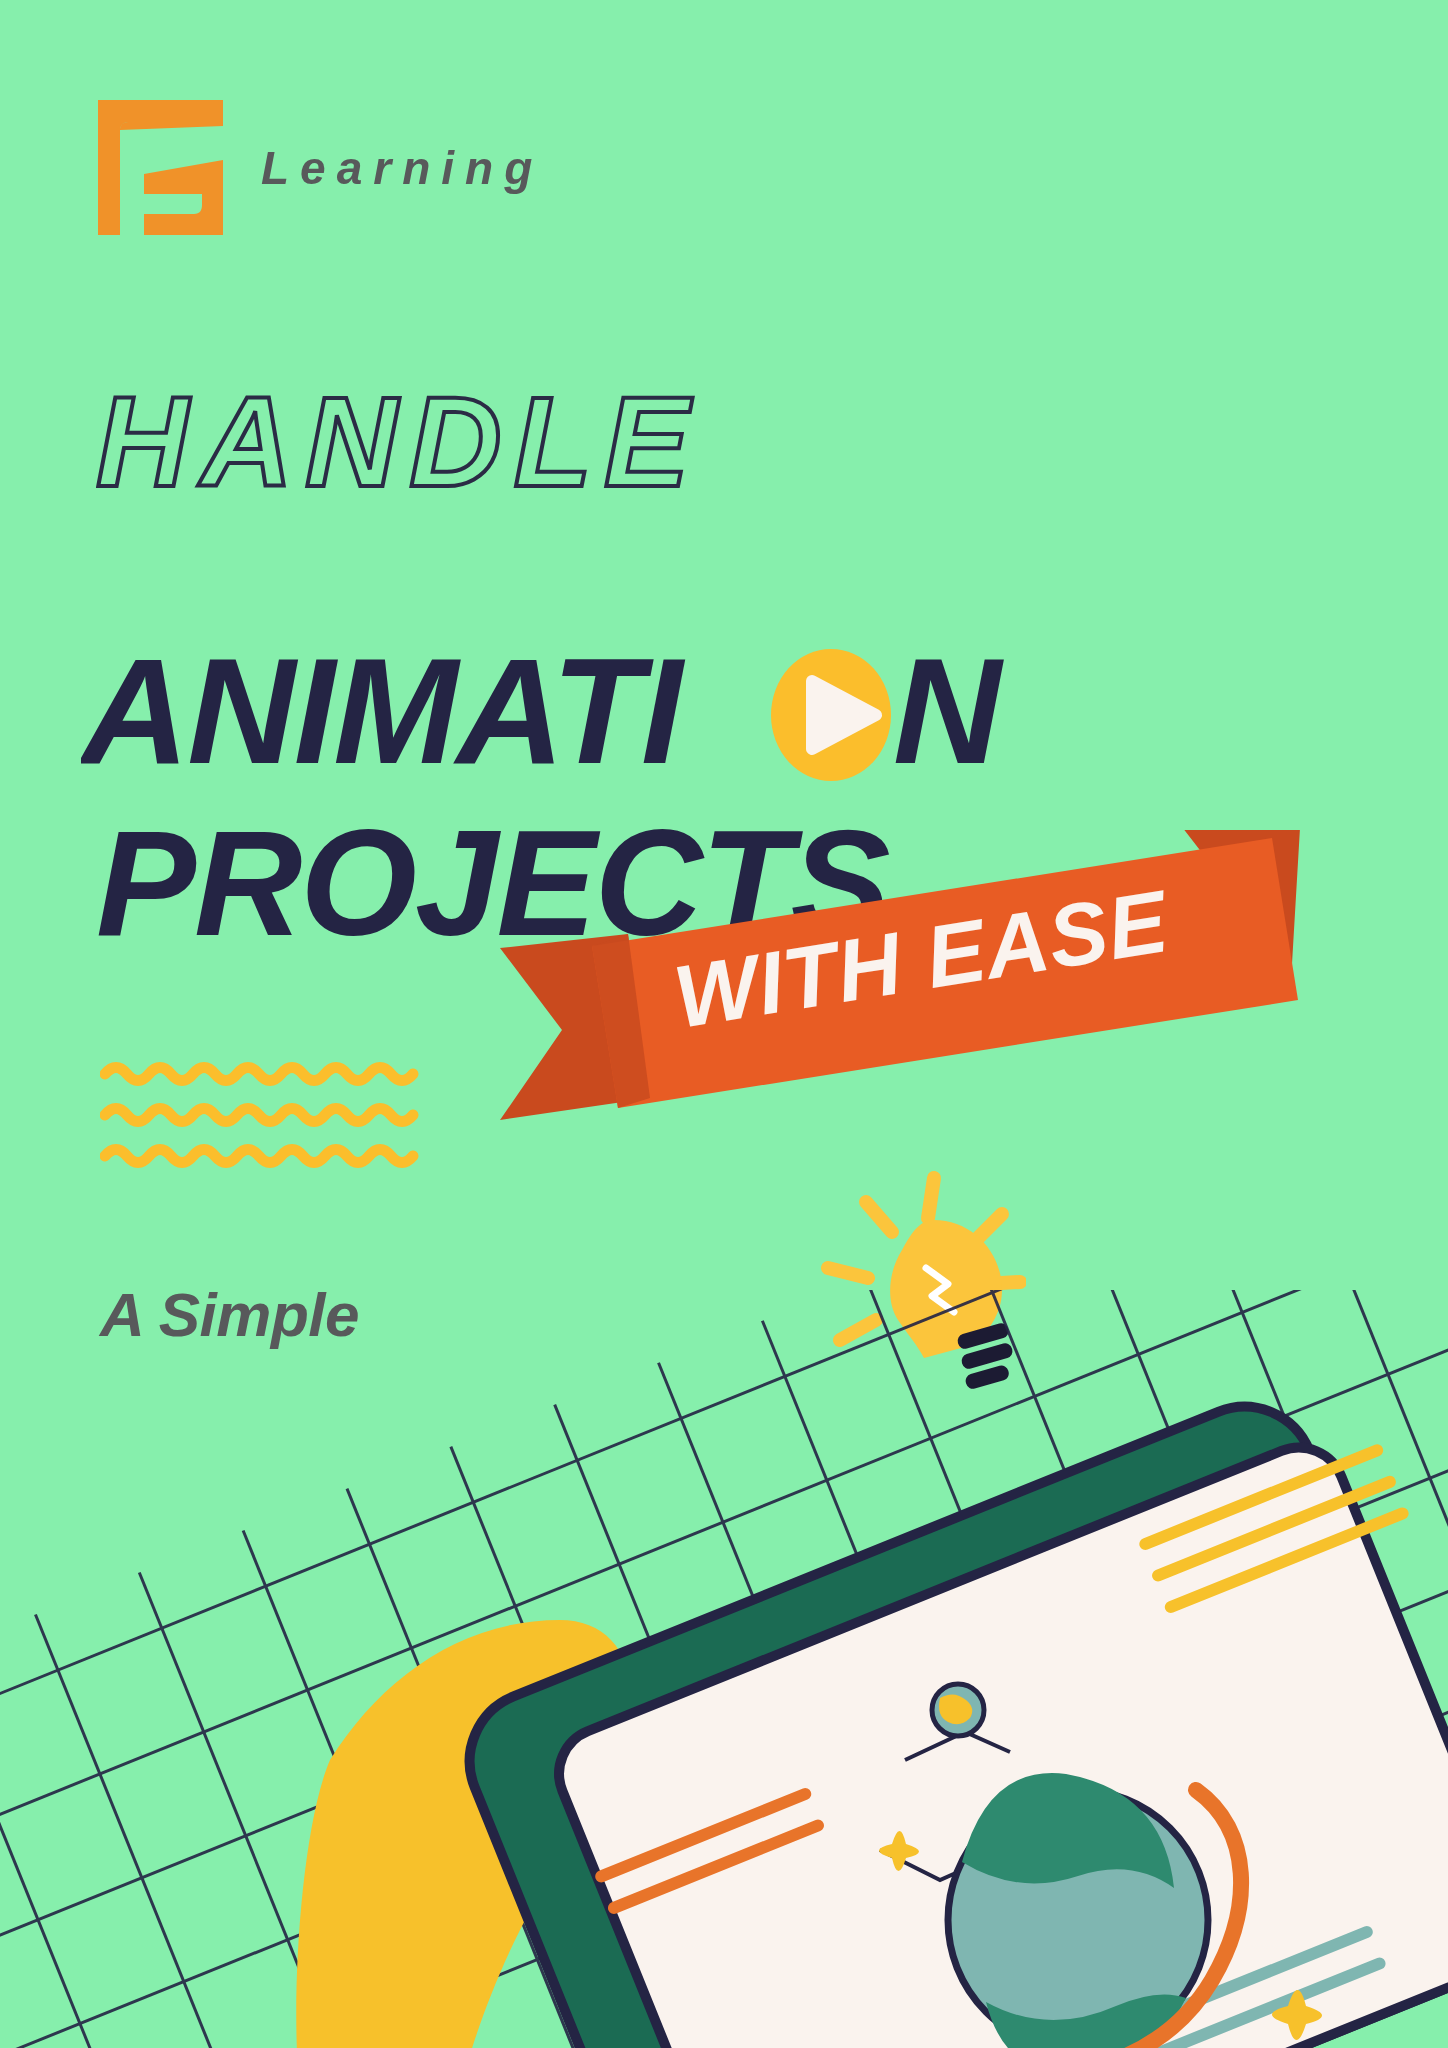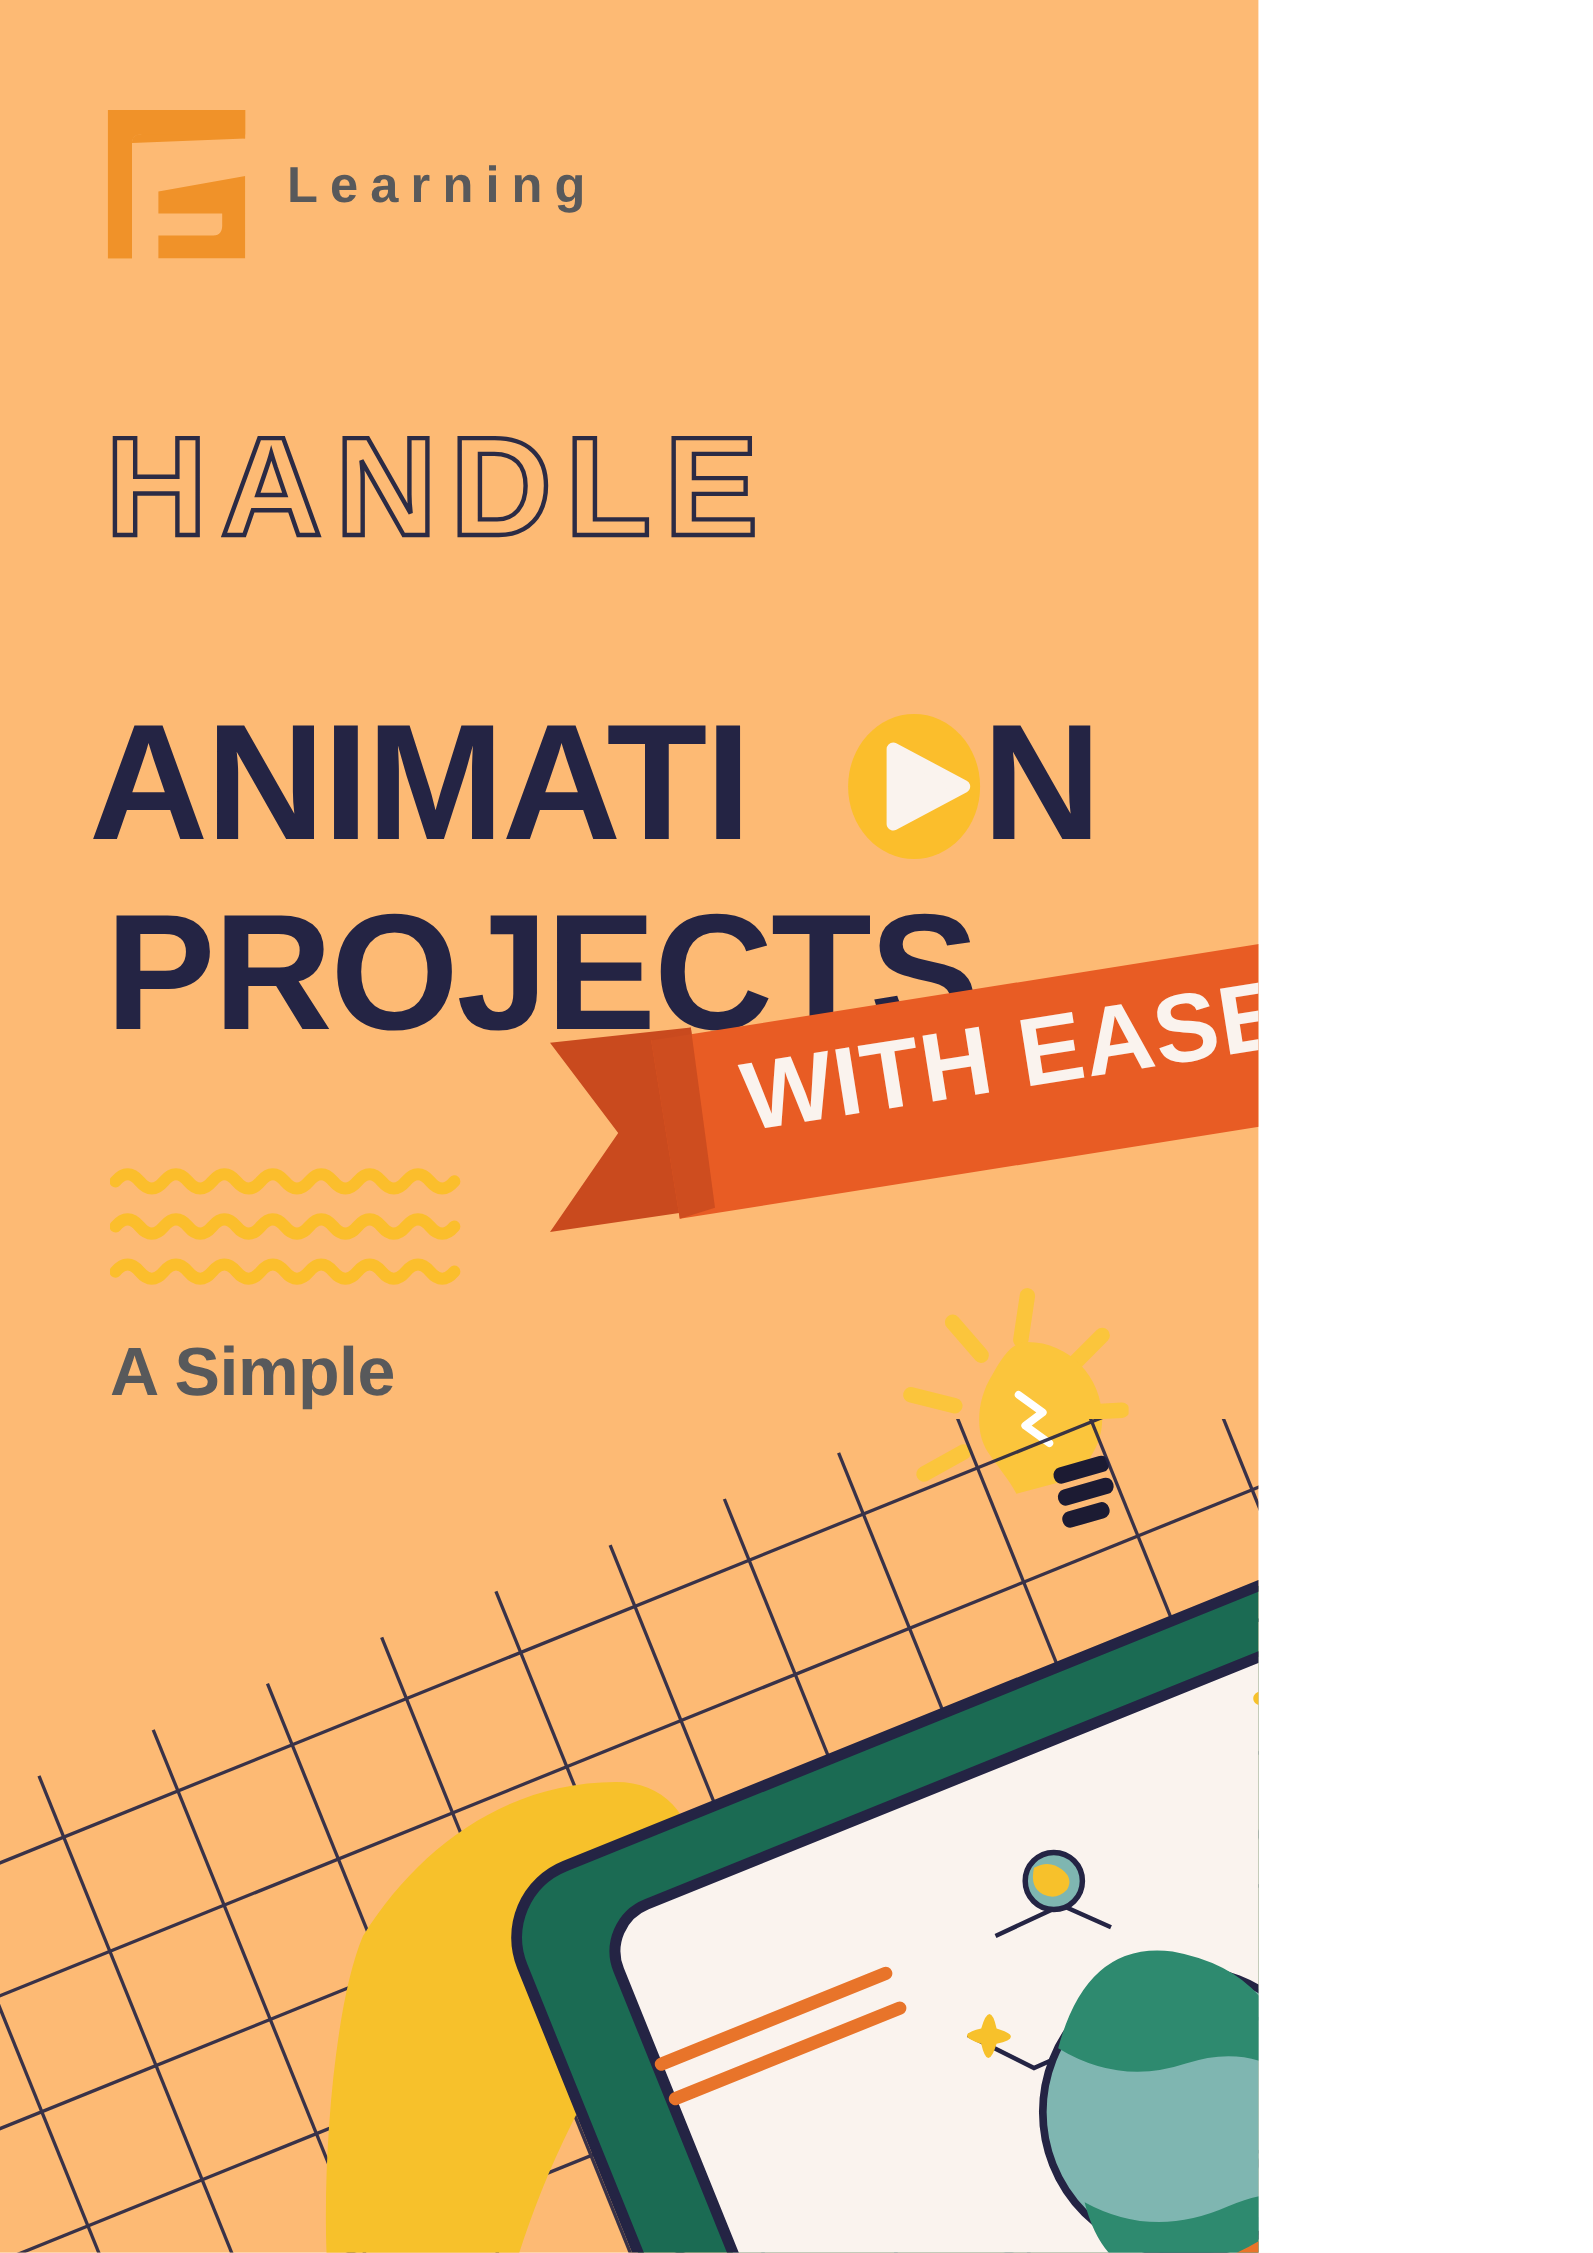--- a/index.html
+++ b/index.html
@@ -5,24 +5,25 @@
   html, body {
     margin: 0;
     padding: 0;
     background: #ffffff;
   }
   body {
     font-family: "Liberation Sans", sans-serif;
   }
   #poster {
     position: relative;
-    width: 1144px;
+    width: 1448px;
     height: 2048px;
-    background: #fdba74;
+    background: #86efac;
     overflow: hidden;
+    font-style: italic;
   }
 
   
   #brand {
     position: absolute;
     left: 98px;
     top: 100px;
     display: flex;
     align-items: center;
     gap: 38px;
@@ -72,21 +73,21 @@
     left: 100px;
     top: 1060px;
     width: 380px;
     height: 110px;
   }
 
   
   #subtitle {
     position: absolute;
     left: 100px;
-    top: 1210px;
+    top: 1277px;
     font-size: 62px;
     font-weight: bold;
     color: #58595b;
     line-height: 1.22;
     letter-spacing: -0.5px;
   }
   #subtitle .sub-line { display: block; white-space: nowrap; }
 
   
   #lightbulb {

